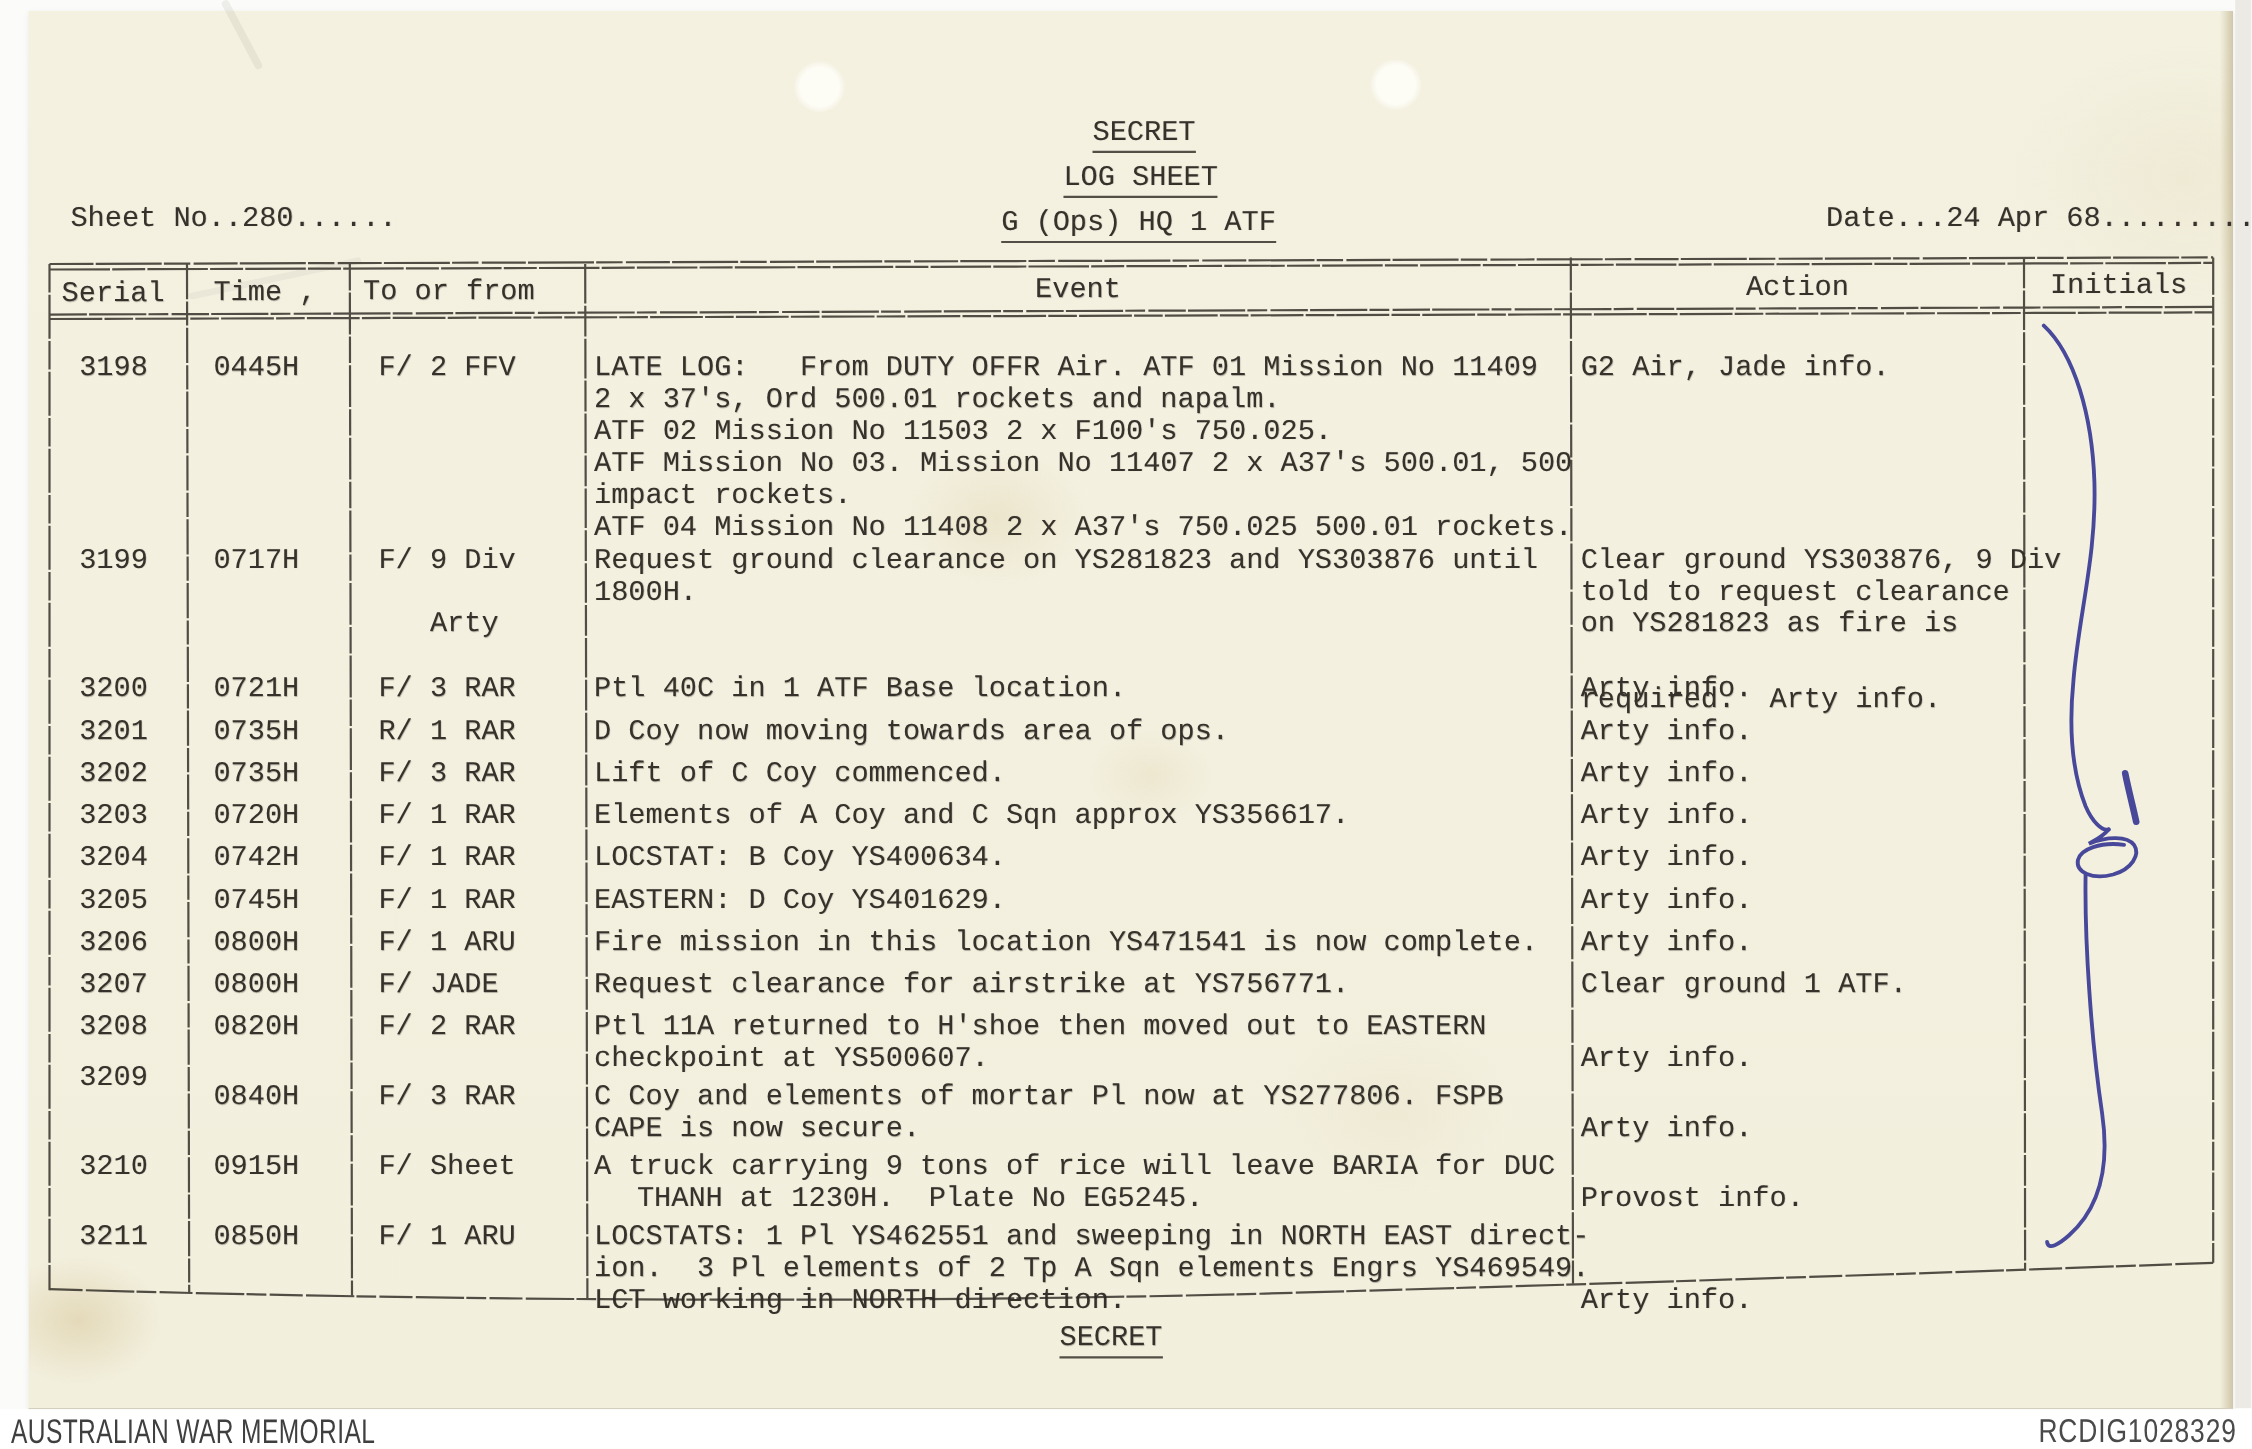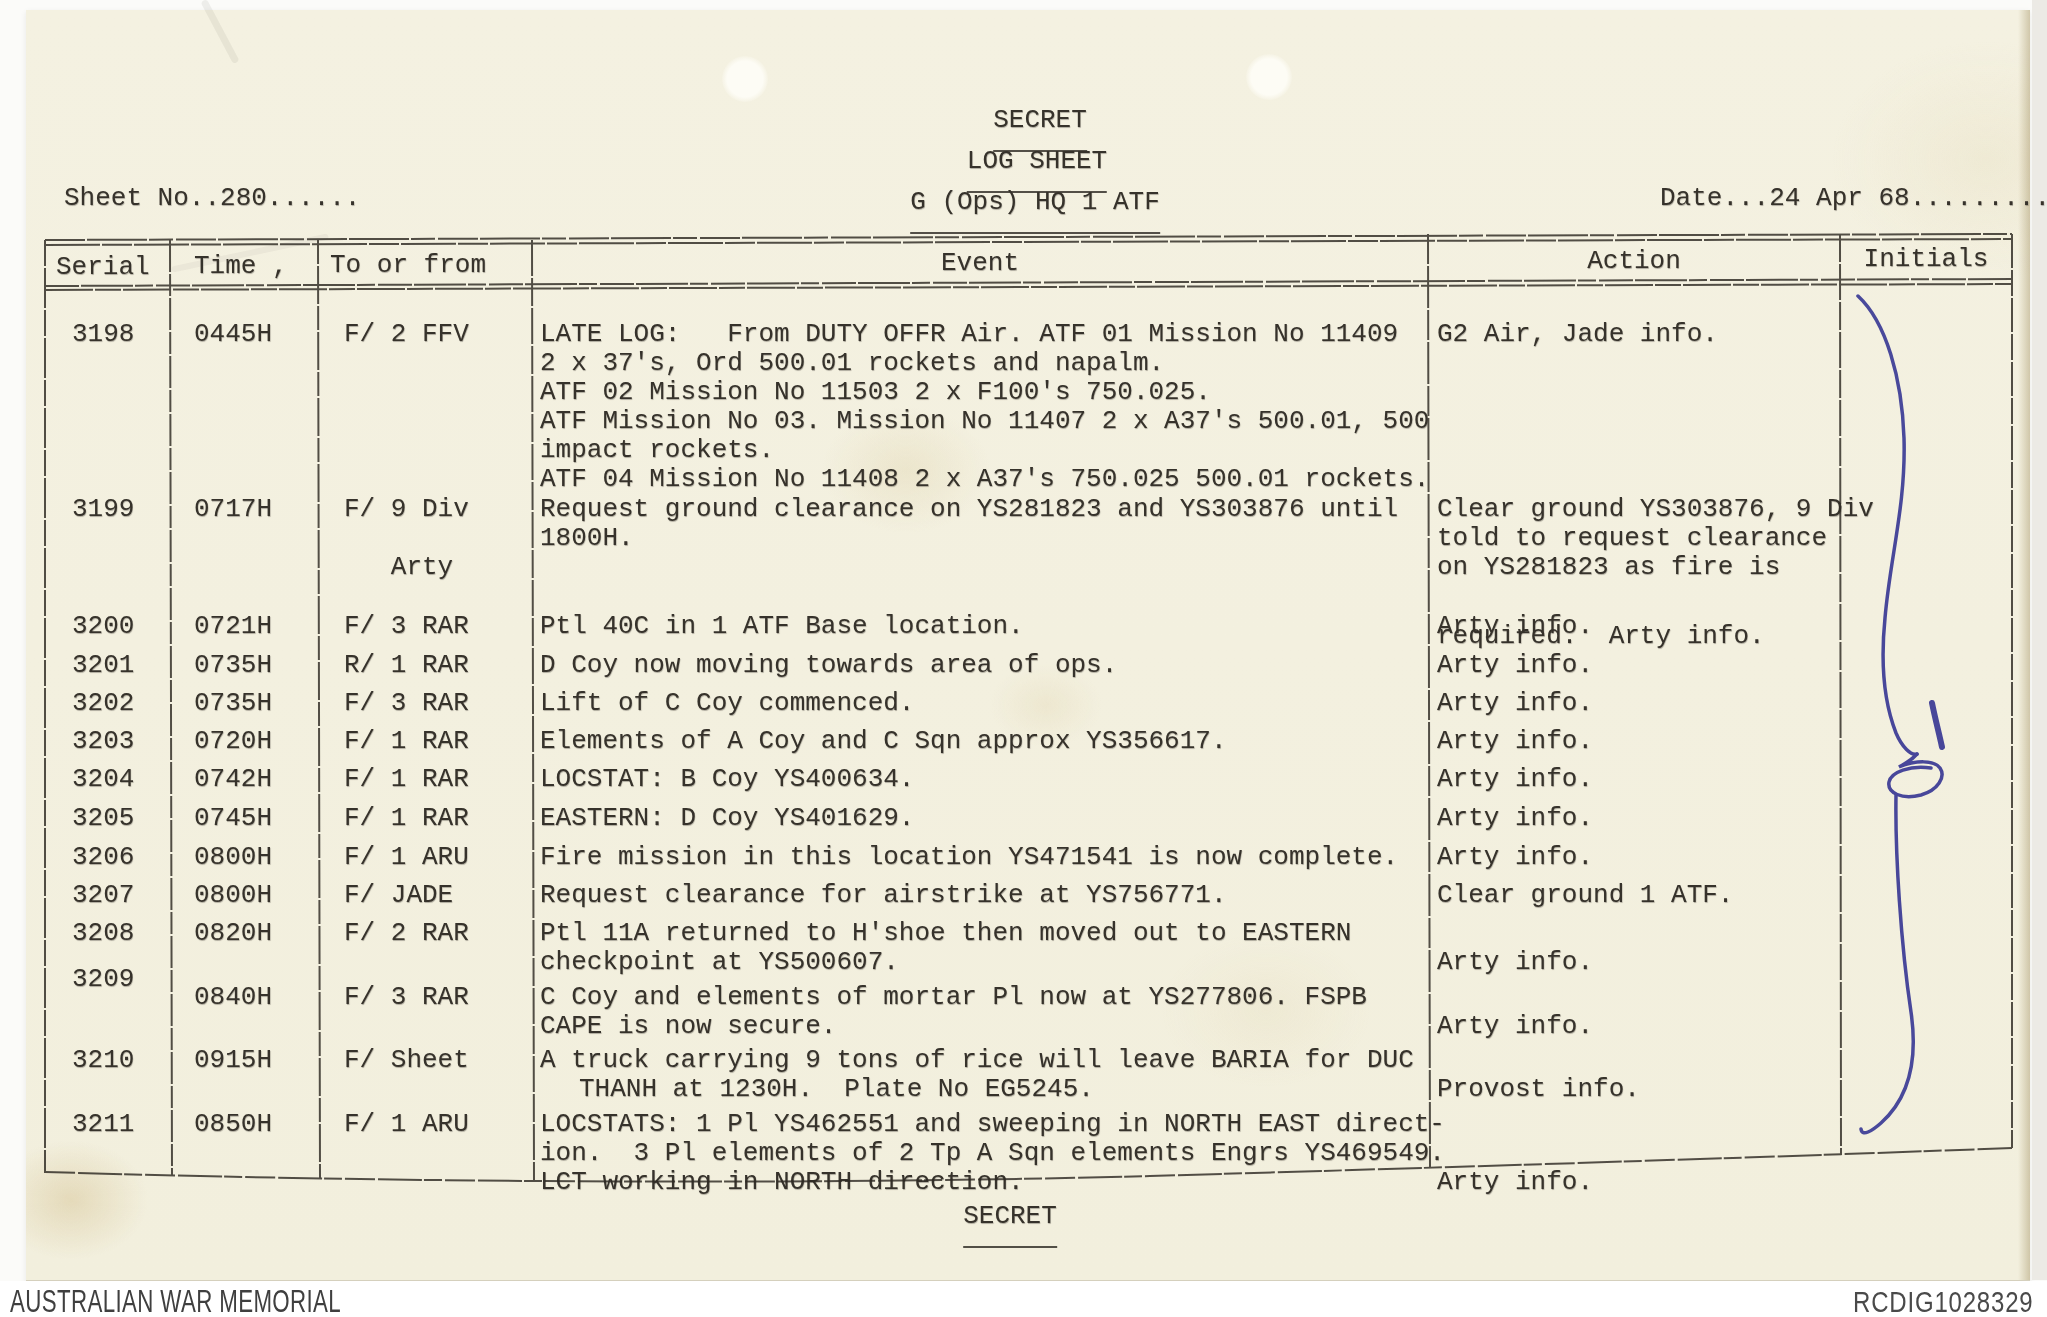--- a/index.html
+++ b/index.html
@@ -31,21 +31,21 @@
   }
   .smudge{
     position:absolute;background:rgba(105,98,90,.09);border-radius:4px;
   }
   .tw{
     position:absolute;white-space:pre;
     font:26px/29px "Liberation Mono","DejaVu Sans Mono",monospace;
     color:#36322b;
     text-shadow:0.5px 0.5px 0.7px rgba(54,50,43,.35);
   }
-  .tw-u{border-bottom:2px solid rgba(54,50,43,.85);padding-bottom:15px;}
+  .tw-u{border-bottom:2px solid rgba(54,50,43,.85);padding-bottom:2px;}
   .ctr{transform:translateX(-50%);}
   svg.overlay{position:absolute;left:0;top:0;pointer-events:none;}
   .footer{
     position:absolute;left:0;top:1281px;width:2047px;height:36px;background:#ffffff;
   }
   .footer-left{
     position:absolute;left:10px;top:1284px;
     font-family:"Liberation Sans","DejaVu Sans",sans-serif;
     font-size:31px;color:#3f3f3f;letter-spacing:.5px;
     transform:scaleX(.72);transform-origin:left center;white-space:pre;

